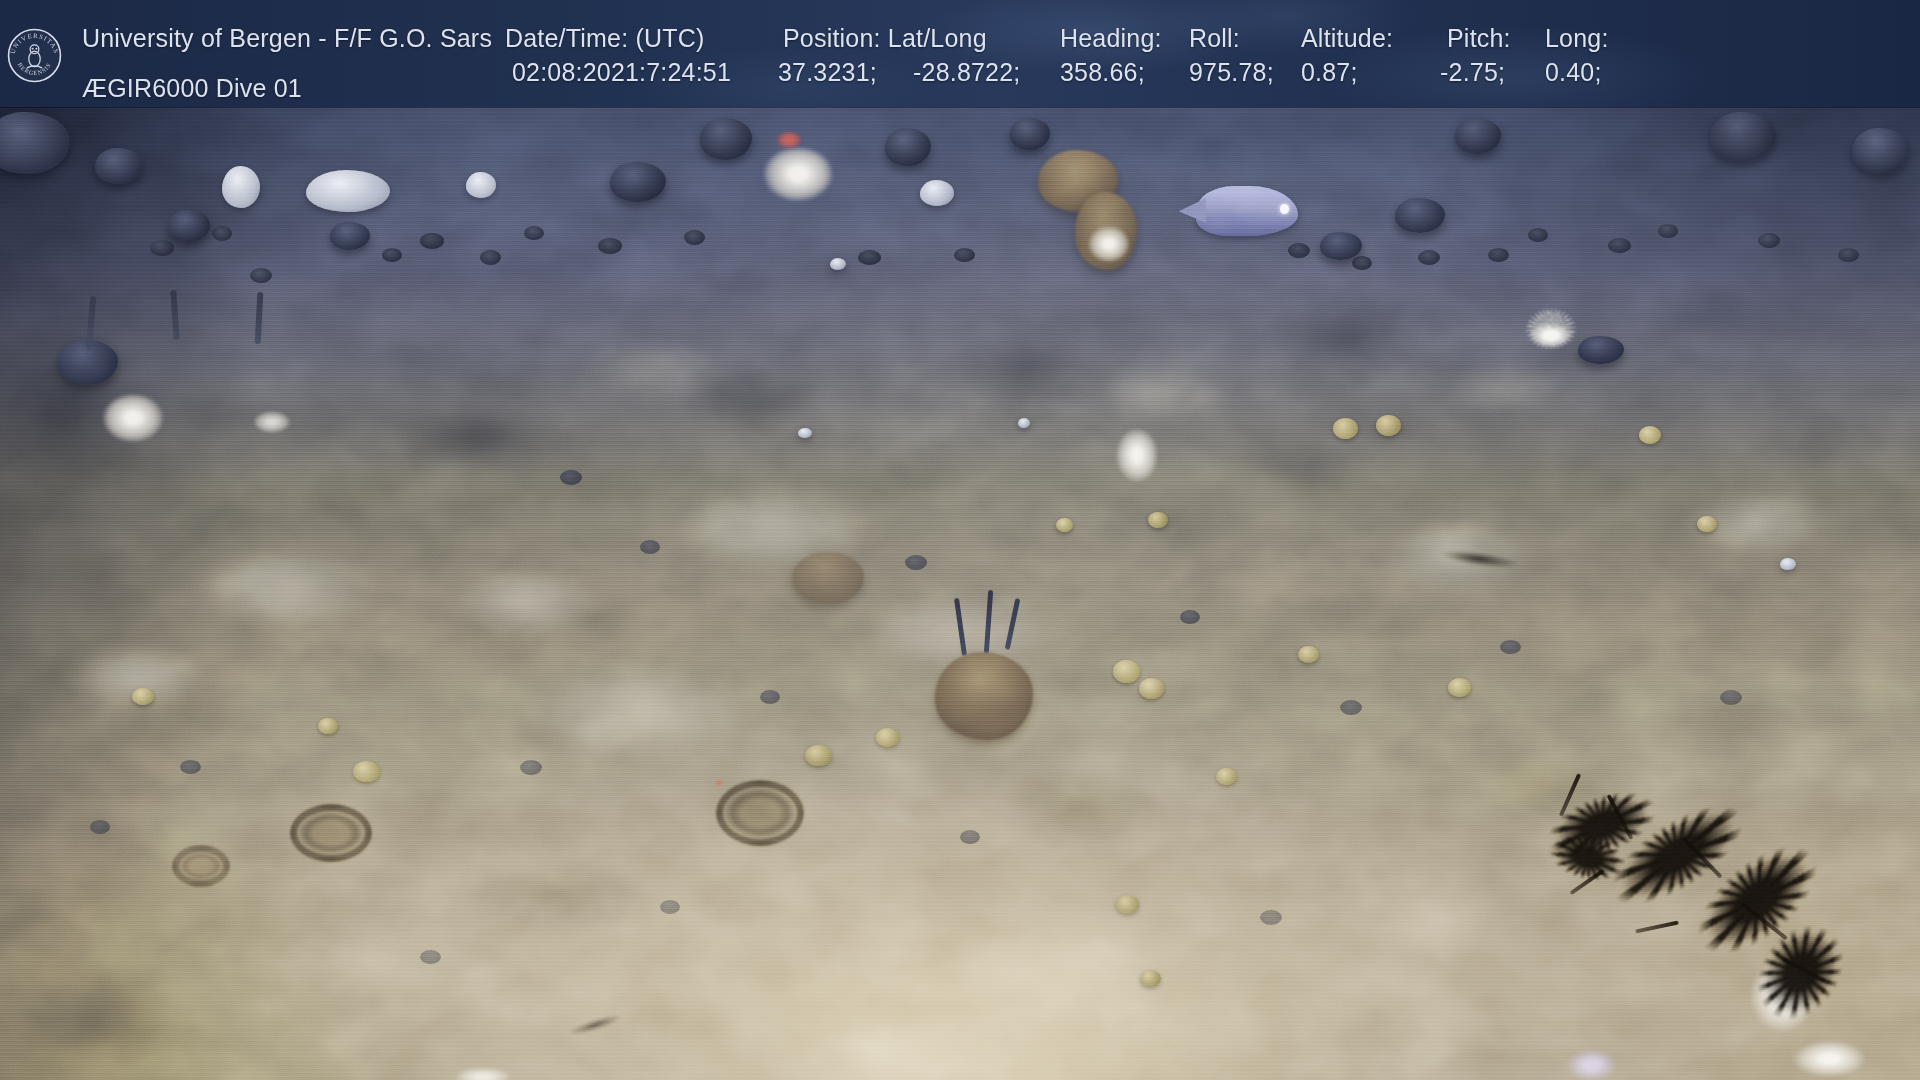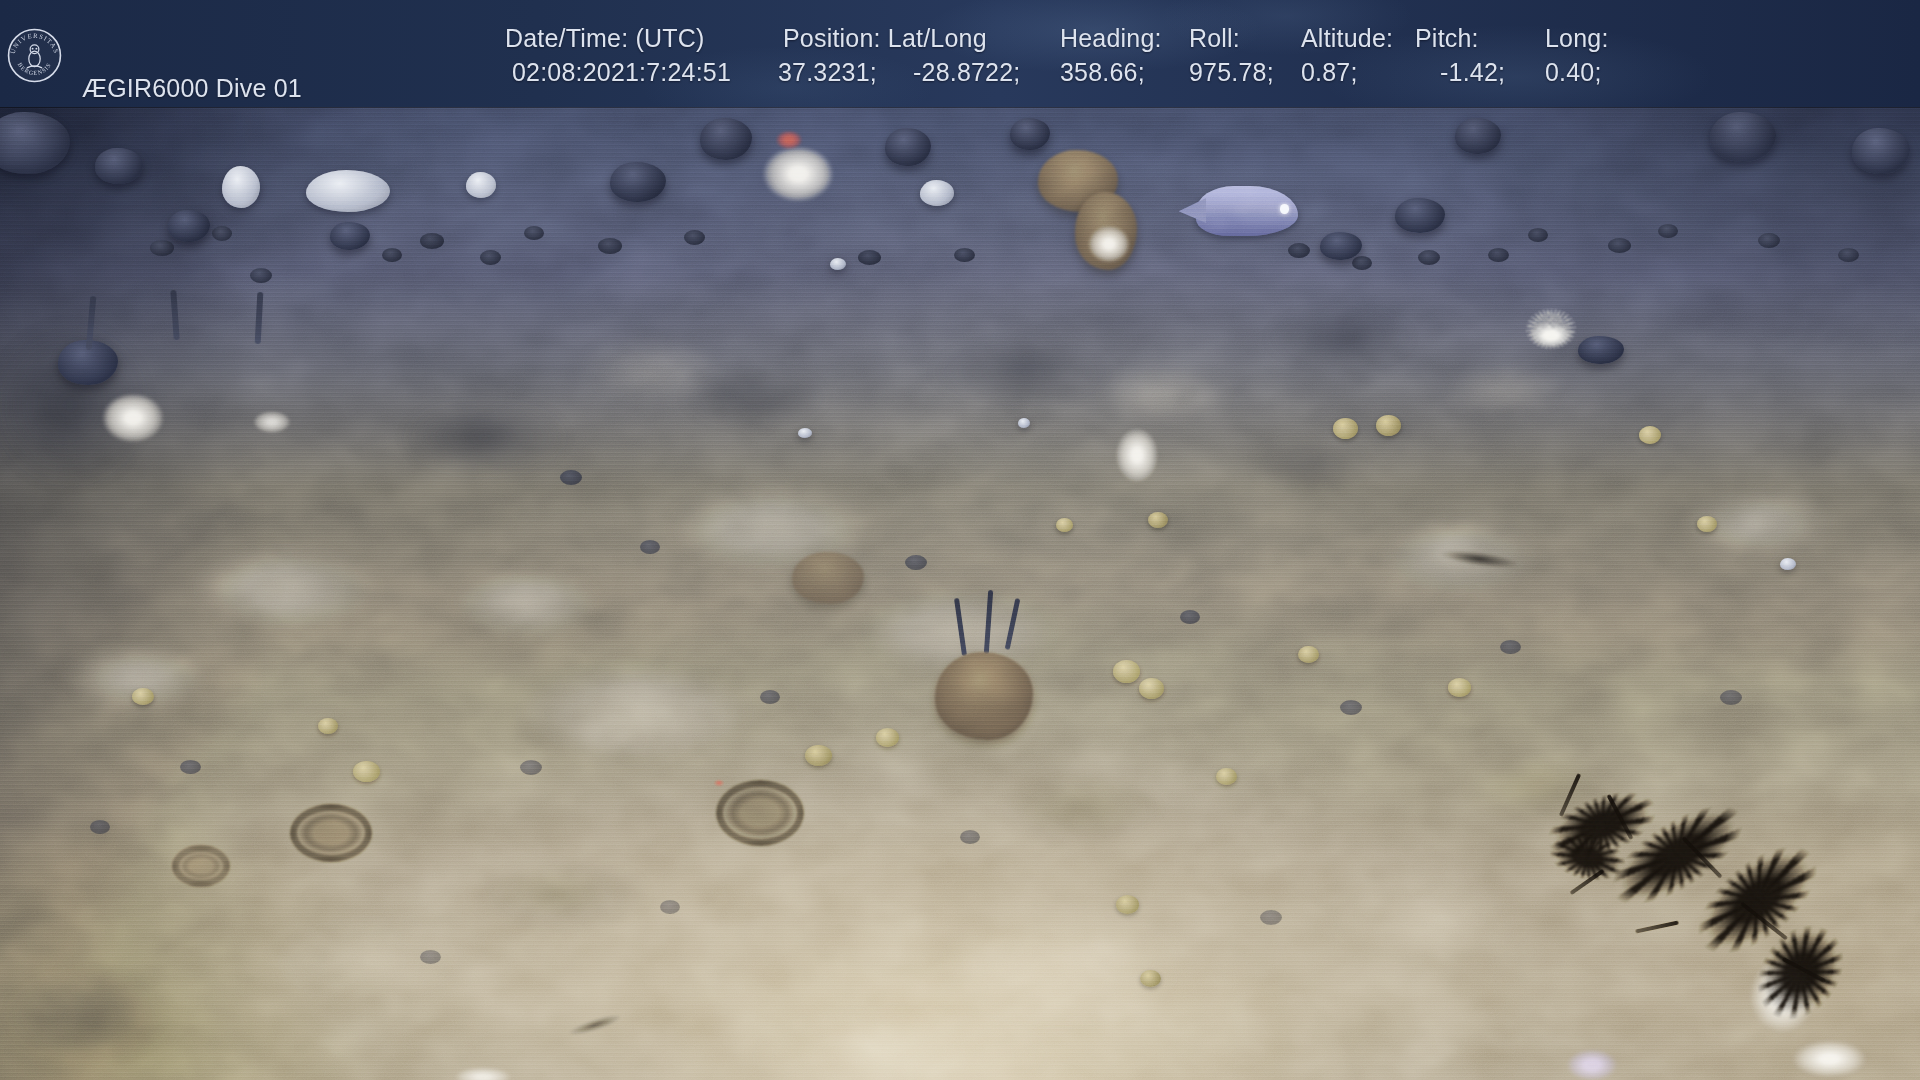--- a/index.html
+++ b/index.html
@@ -69,21 +69,21 @@
       radial-gradient(180px 56px at 67% 15%, rgba(130,160,200,.12), transparent 70%);}
   .hlabel,.hvalue{position:absolute;font-size:25px;line-height:1.15;color:#dde3ee;white-space:nowrap;
     text-shadow:0 1px 2px rgba(8,12,26,.6);letter-spacing:.2px;}
   .hlabel{top:24px;} .hvalue{top:58px;}
   .c-title1{left:82px;top:24px;} .c-title2{left:82px;top:74px;}
   .c-dt-label{left:505px;} .c-dt-value{left:512px;}
   .c-pos-label{left:783px;} .c-pos-lat{left:778px;} .c-pos-long{left:913px;}
   .c-head-label{left:1060px;} .c-head-value{left:1060px;}
   .c-depth-label{left:1189px;} .c-depth-value{left:1189px;}
   .c-alt-label{left:1301px;} .c-alt-value{left:1301px;}
-  .c-pitch-label{left:1415px;} .c-pitch-value{left:1440px;}
+  .c-pitch-label{left:1447px;} .c-pitch-value{left:1440px;}
   .c-roll-label{left:1545px;} .c-roll-value{left:1545px;}
   .logo{position:absolute;left:6px;top:27px;width:57px;height:57px;}
 </style>
 </head>
 <body>
 
 <div id="stage">
 
   <div class="scene">
       <div class="feat f-pd" style="left: -40px; top: 290px; width: 220px; height: 230px;"></div>
@@ -262,38 +262,39 @@
         <circle cx="30" cy="23.5" r="4.6"></circle>
         <ellipse cx="30" cy="33.5" rx="6" ry="8.2"></ellipse>
         <path d="M 22 43 Q 30 39 38 43"></path>
       </g>
       <g fill="#d6dcea">
         <circle cx="28" cy="22.8" r="1"></circle>
         <circle cx="32" cy="22.8" r="1"></circle>
       </g>
     </svg>
 
+    <div class="hlabel c-title1">University of Bergen - F/F G.O. Sars</div>
     <div class="hvalue c-title2">ÆGIR6000 Dive 01</div>
 
     <div class="hlabel c-dt-label">Date/Time: (UTC)</div>
     <div class="hvalue c-dt-value">02:08:2021:7:24:51</div>
 
     <div class="hlabel c-pos-label">Position: Lat/Long</div>
     <div class="hvalue c-pos-lat">37.3231;</div>
     <div class="hvalue c-pos-long">-28.8722;</div>
 
     <div class="hlabel c-head-label">Heading:</div>
     <div class="hvalue c-head-value">358.66;</div>
 
     <div class="hlabel c-depth-label">Roll:</div>
     <div class="hvalue c-depth-value">975.78;</div>
 
     <div class="hlabel c-alt-label">Altitude:</div>
     <div class="hvalue c-alt-value">0.87;</div>
 
     <div class="hlabel c-pitch-label">Pitch:</div>
-    <div class="hvalue c-pitch-value">-1.42;</div>
+    <div class="hvalue c-pitch-value">-2.75;</div>
 
     <div class="hlabel c-roll-label">Long:</div>
     <div class="hvalue c-roll-value">0.40;</div>
   </div>
 
 </div>
 
 </body></html>

